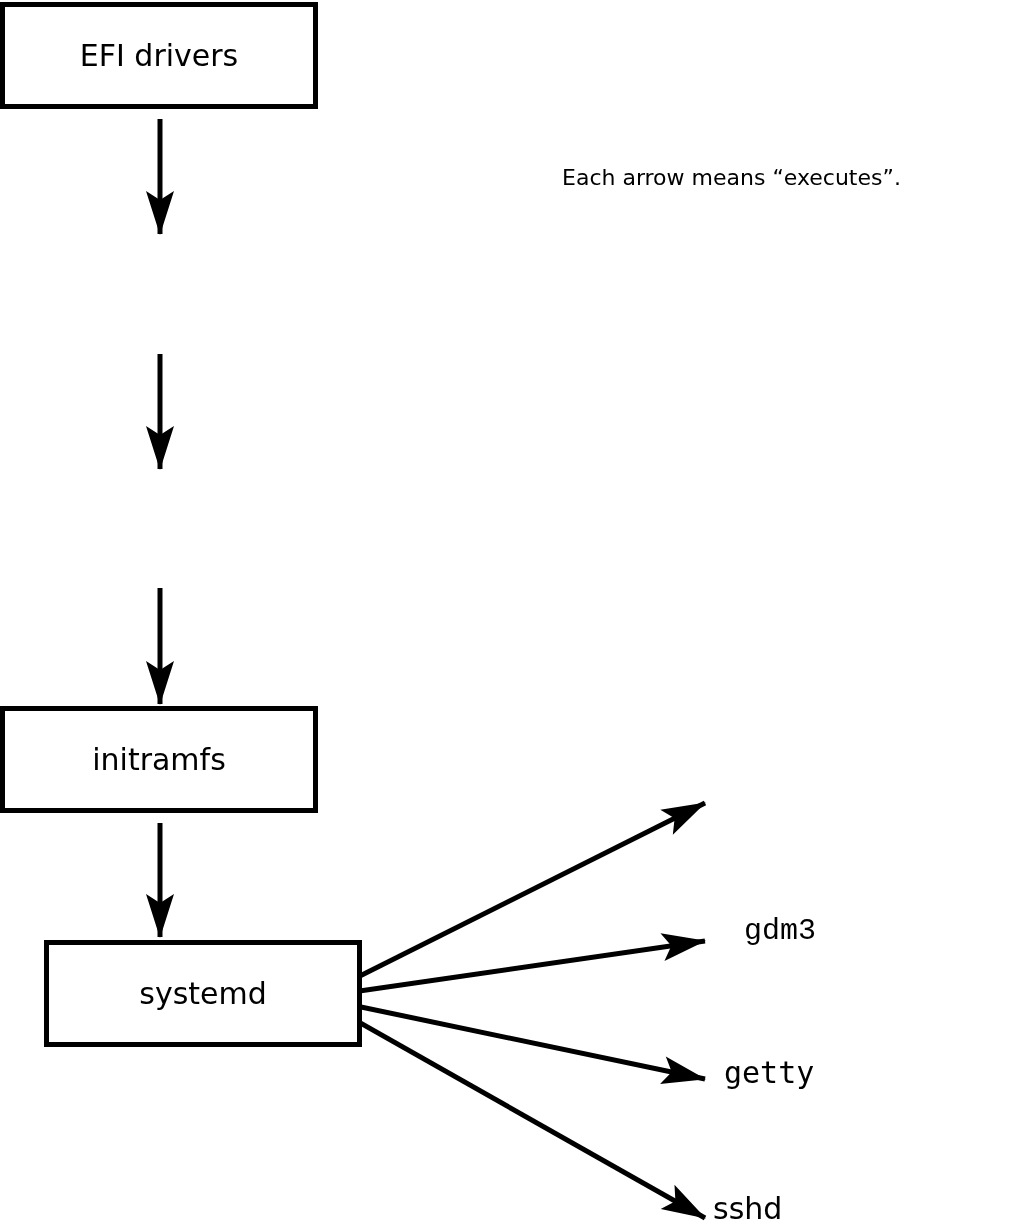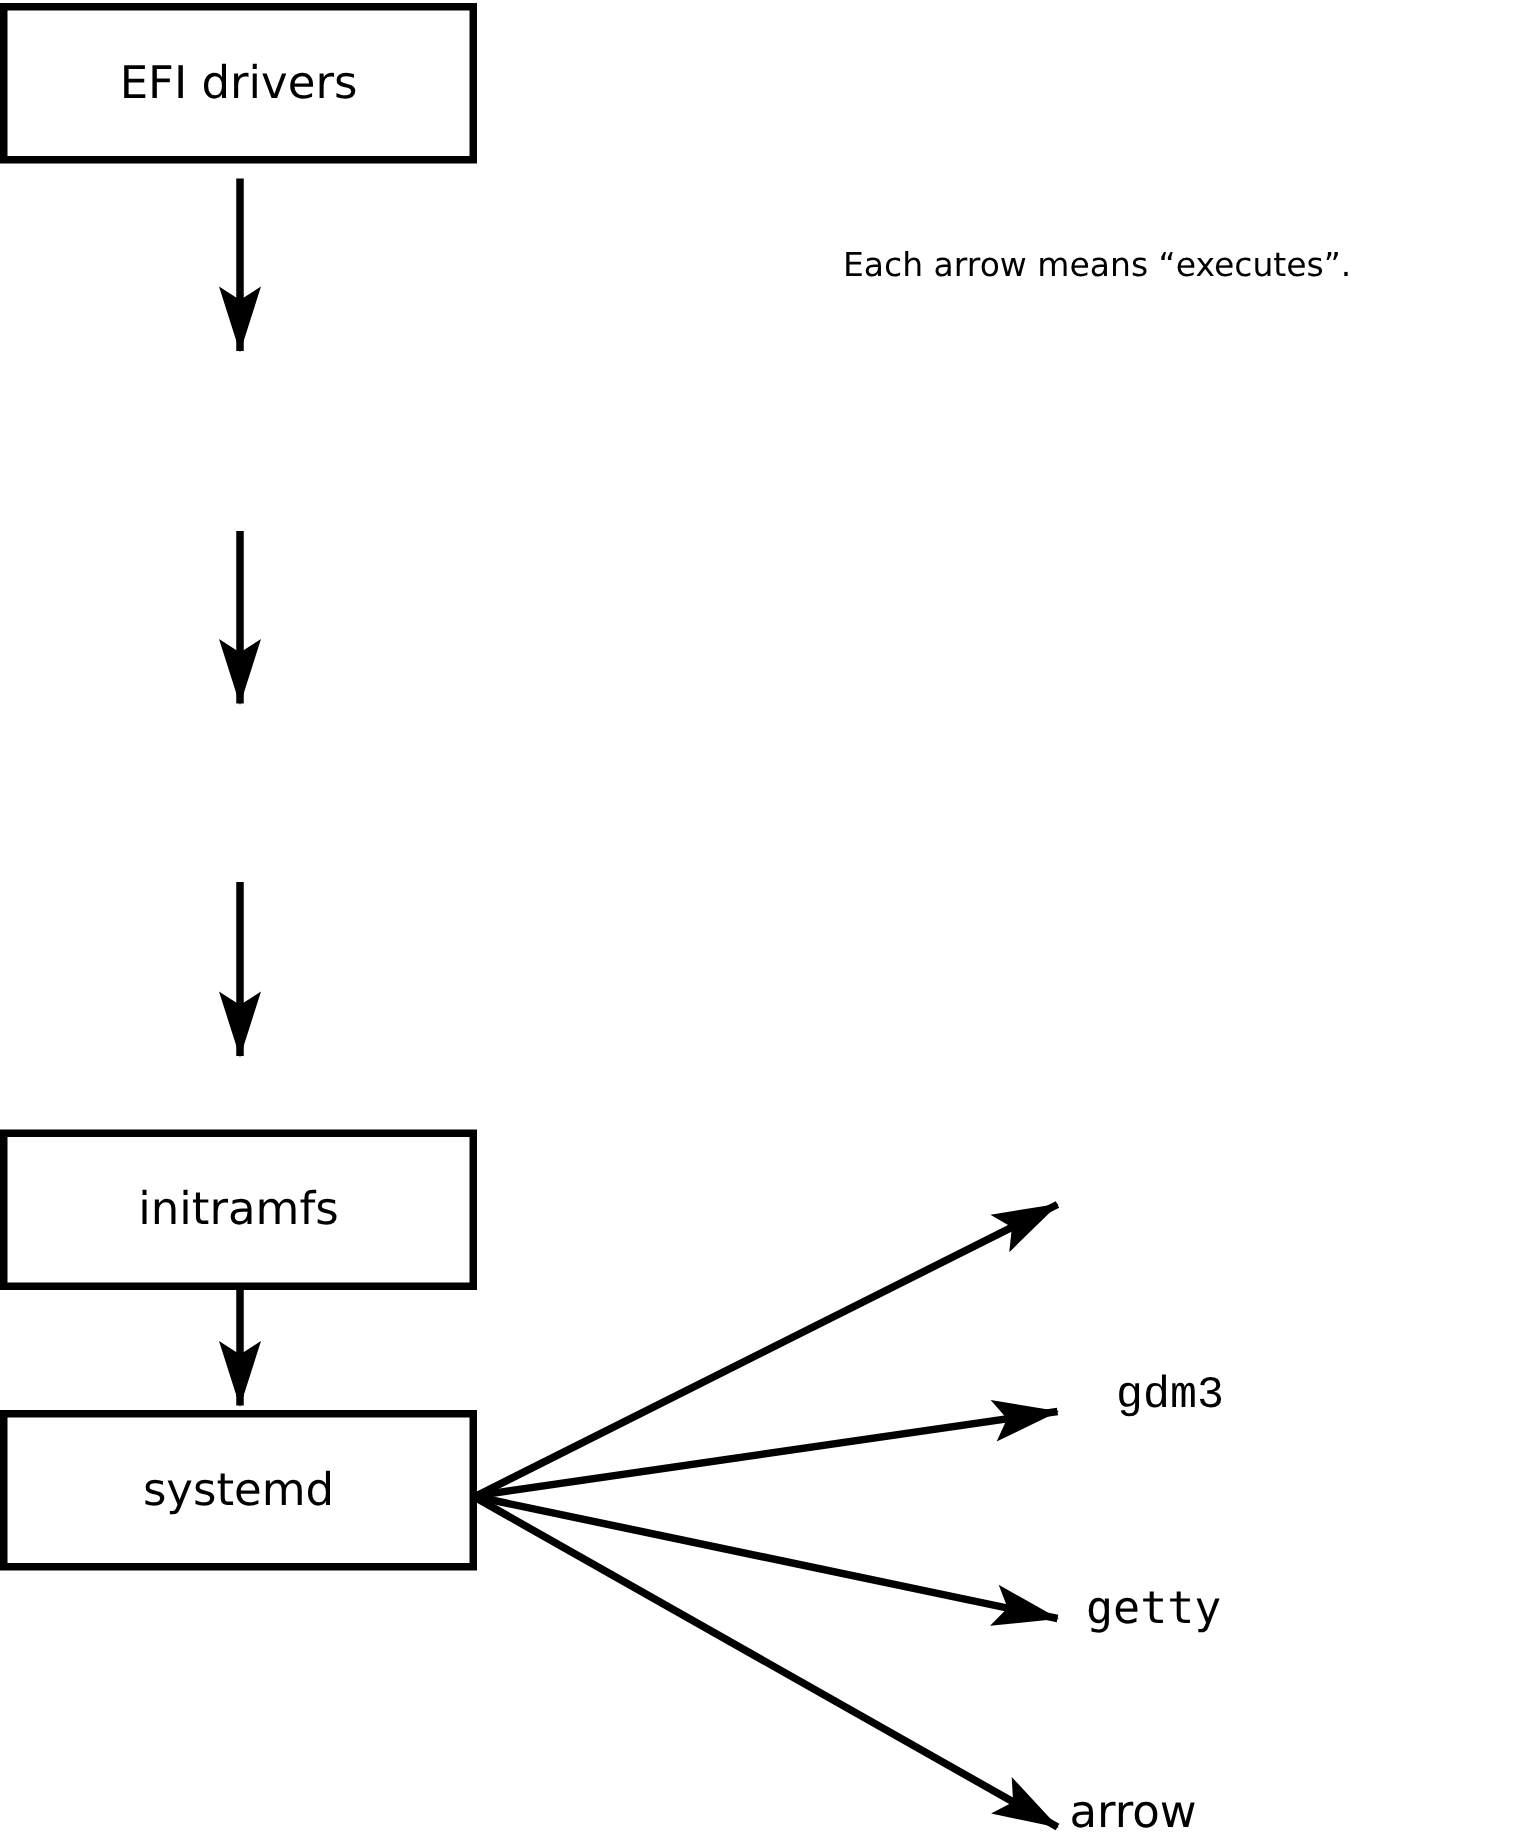--- a/index.html
+++ b/index.html
@@ -77,26 +77,26 @@
 
     <line x1="318" y1="997" x2="705" y2="803" stroke="#000000" stroke-width="5" marker-end="url(#ah)"></line>
     <line x1="318" y1="997" x2="705" y2="941" stroke="#000000" stroke-width="5" marker-end="url(#ah)"></line>
     <line x1="318" y1="998" x2="705" y2="1079" stroke="#000000" stroke-width="5" marker-end="url(#ah)"></line>
     <line x1="318" y1="999" x2="705" y2="1218" stroke="#000000" stroke-width="5" marker-end="url(#ah)"></line>
   </svg>
 
   <div class="node-box" style="top:2px;">
     <span>EFI drivers</span>
   </div>
-  <div class="node-box" style="top:706px;margin-top:47px;">
+  <div class="node-box" style="top:706px;">
     <span>initramfs</span>
   </div>
-  <div class="node-box" style="top:940px;">
+  <div class="node-box" style="top:940px;margin-left:44px;">
     <span>systemd</span>
   </div>
 
   <div class="note-text">Each arrow means “executes”.</div>
 
   <div class="target-label" style="left:744px; top:914px;font-family:Liberation Mono, monospace;">gdm3</div>
   <div class="target-label" style="left:724px; top:1056px;">getty</div>
-  <div class="target-label sans" style="left:713px; top:1192px;">arrow</div>
+  <div class="target-label sans" style="left:713px; top:1192px;">sshd</div>
 
 </div>
 
 </body></html>

